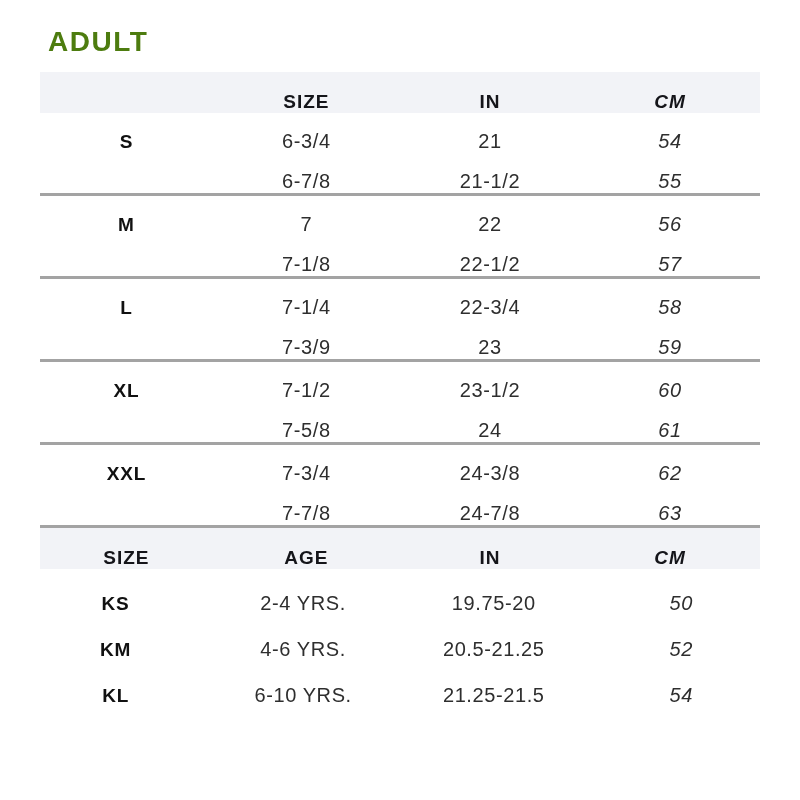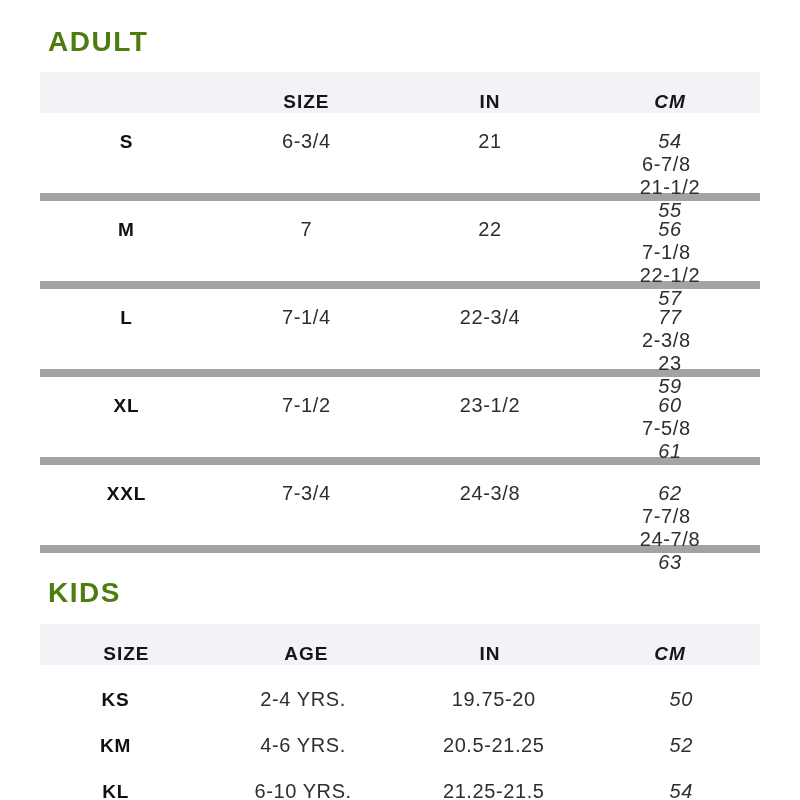--- a/index.html
+++ b/index.html
@@ -63,22 +63,21 @@
   }
   .kids-table .drow {
     height: 46px;
     font-size: 20px;
     font-weight: 300;
     letter-spacing: 0.6px;
     color: #2e2e2e;
     gap: 30px;
   }
   .group-end {
-    border-bottom: 8px solid #a3a3a3;
-    flex-direction: column;
+    border-bottom: 3px solid #a3a3a3;
   }
   .row-label {
     font-weight: 800;
     font-size: 19px;
     letter-spacing: 0.8px;
     color: #111111;
   }
 </style>
 </head>
 <body>
@@ -118,56 +117,56 @@
       <div class="cell c1 row-label"></div>
       <div class="cell c2">7-1/8</div>
       <div class="cell c3">22-1/2</div>
       <div class="cell c4">57</div>
     </div>
 
     <div class="trow drow">
       <div class="cell c1 row-label">L</div>
       <div class="cell c2">7-1/4</div>
       <div class="cell c3">22-3/4</div>
-      <div class="cell c4">77</div>
+      <div class="cell c4">58</div>
     </div>
     <div class="trow drow group-end">
       <div class="cell c1 row-label"></div>
-      <div class="cell c2">2-3/8</div>
+      <div class="cell c2">7-3/9</div>
       <div class="cell c3">23</div>
       <div class="cell c4">59</div>
     </div>
 
     <div class="trow drow">
       <div class="cell c1 row-label">XL</div>
       <div class="cell c2">7-1/2</div>
       <div class="cell c3">23-1/2</div>
       <div class="cell c4">60</div>
     </div>
     <div class="trow drow group-end">
       <div class="cell c1 row-label"></div>
       <div class="cell c2">7-5/8</div>
+      <div class="cell c3">24</div>
       <div class="cell c4">61</div>
     </div>
 
     <div class="trow drow">
       <div class="cell c1 row-label">XXL</div>
       <div class="cell c2">7-3/4</div>
       <div class="cell c3">24-3/8</div>
       <div class="cell c4">62</div>
     </div>
     <div class="trow drow group-end">
       <div class="cell c1 row-label"></div>
       <div class="cell c2">7-7/8</div>
       <div class="cell c3">24-7/8</div>
       <div class="cell c4">63</div>
     </div>
   </div>
 
-  <h2 class="section-title title-kids">KIDS</h2>
 
   <div class="size-table kids-table">
     <div class="trow thead">
       <div class="cell c1">SIZE</div>
       <div class="cell c2">AGE</div>
       <div class="cell c3">IN</div>
       <div class="cell c4">CM</div>
     </div>
 
     <div class="trow drow">

